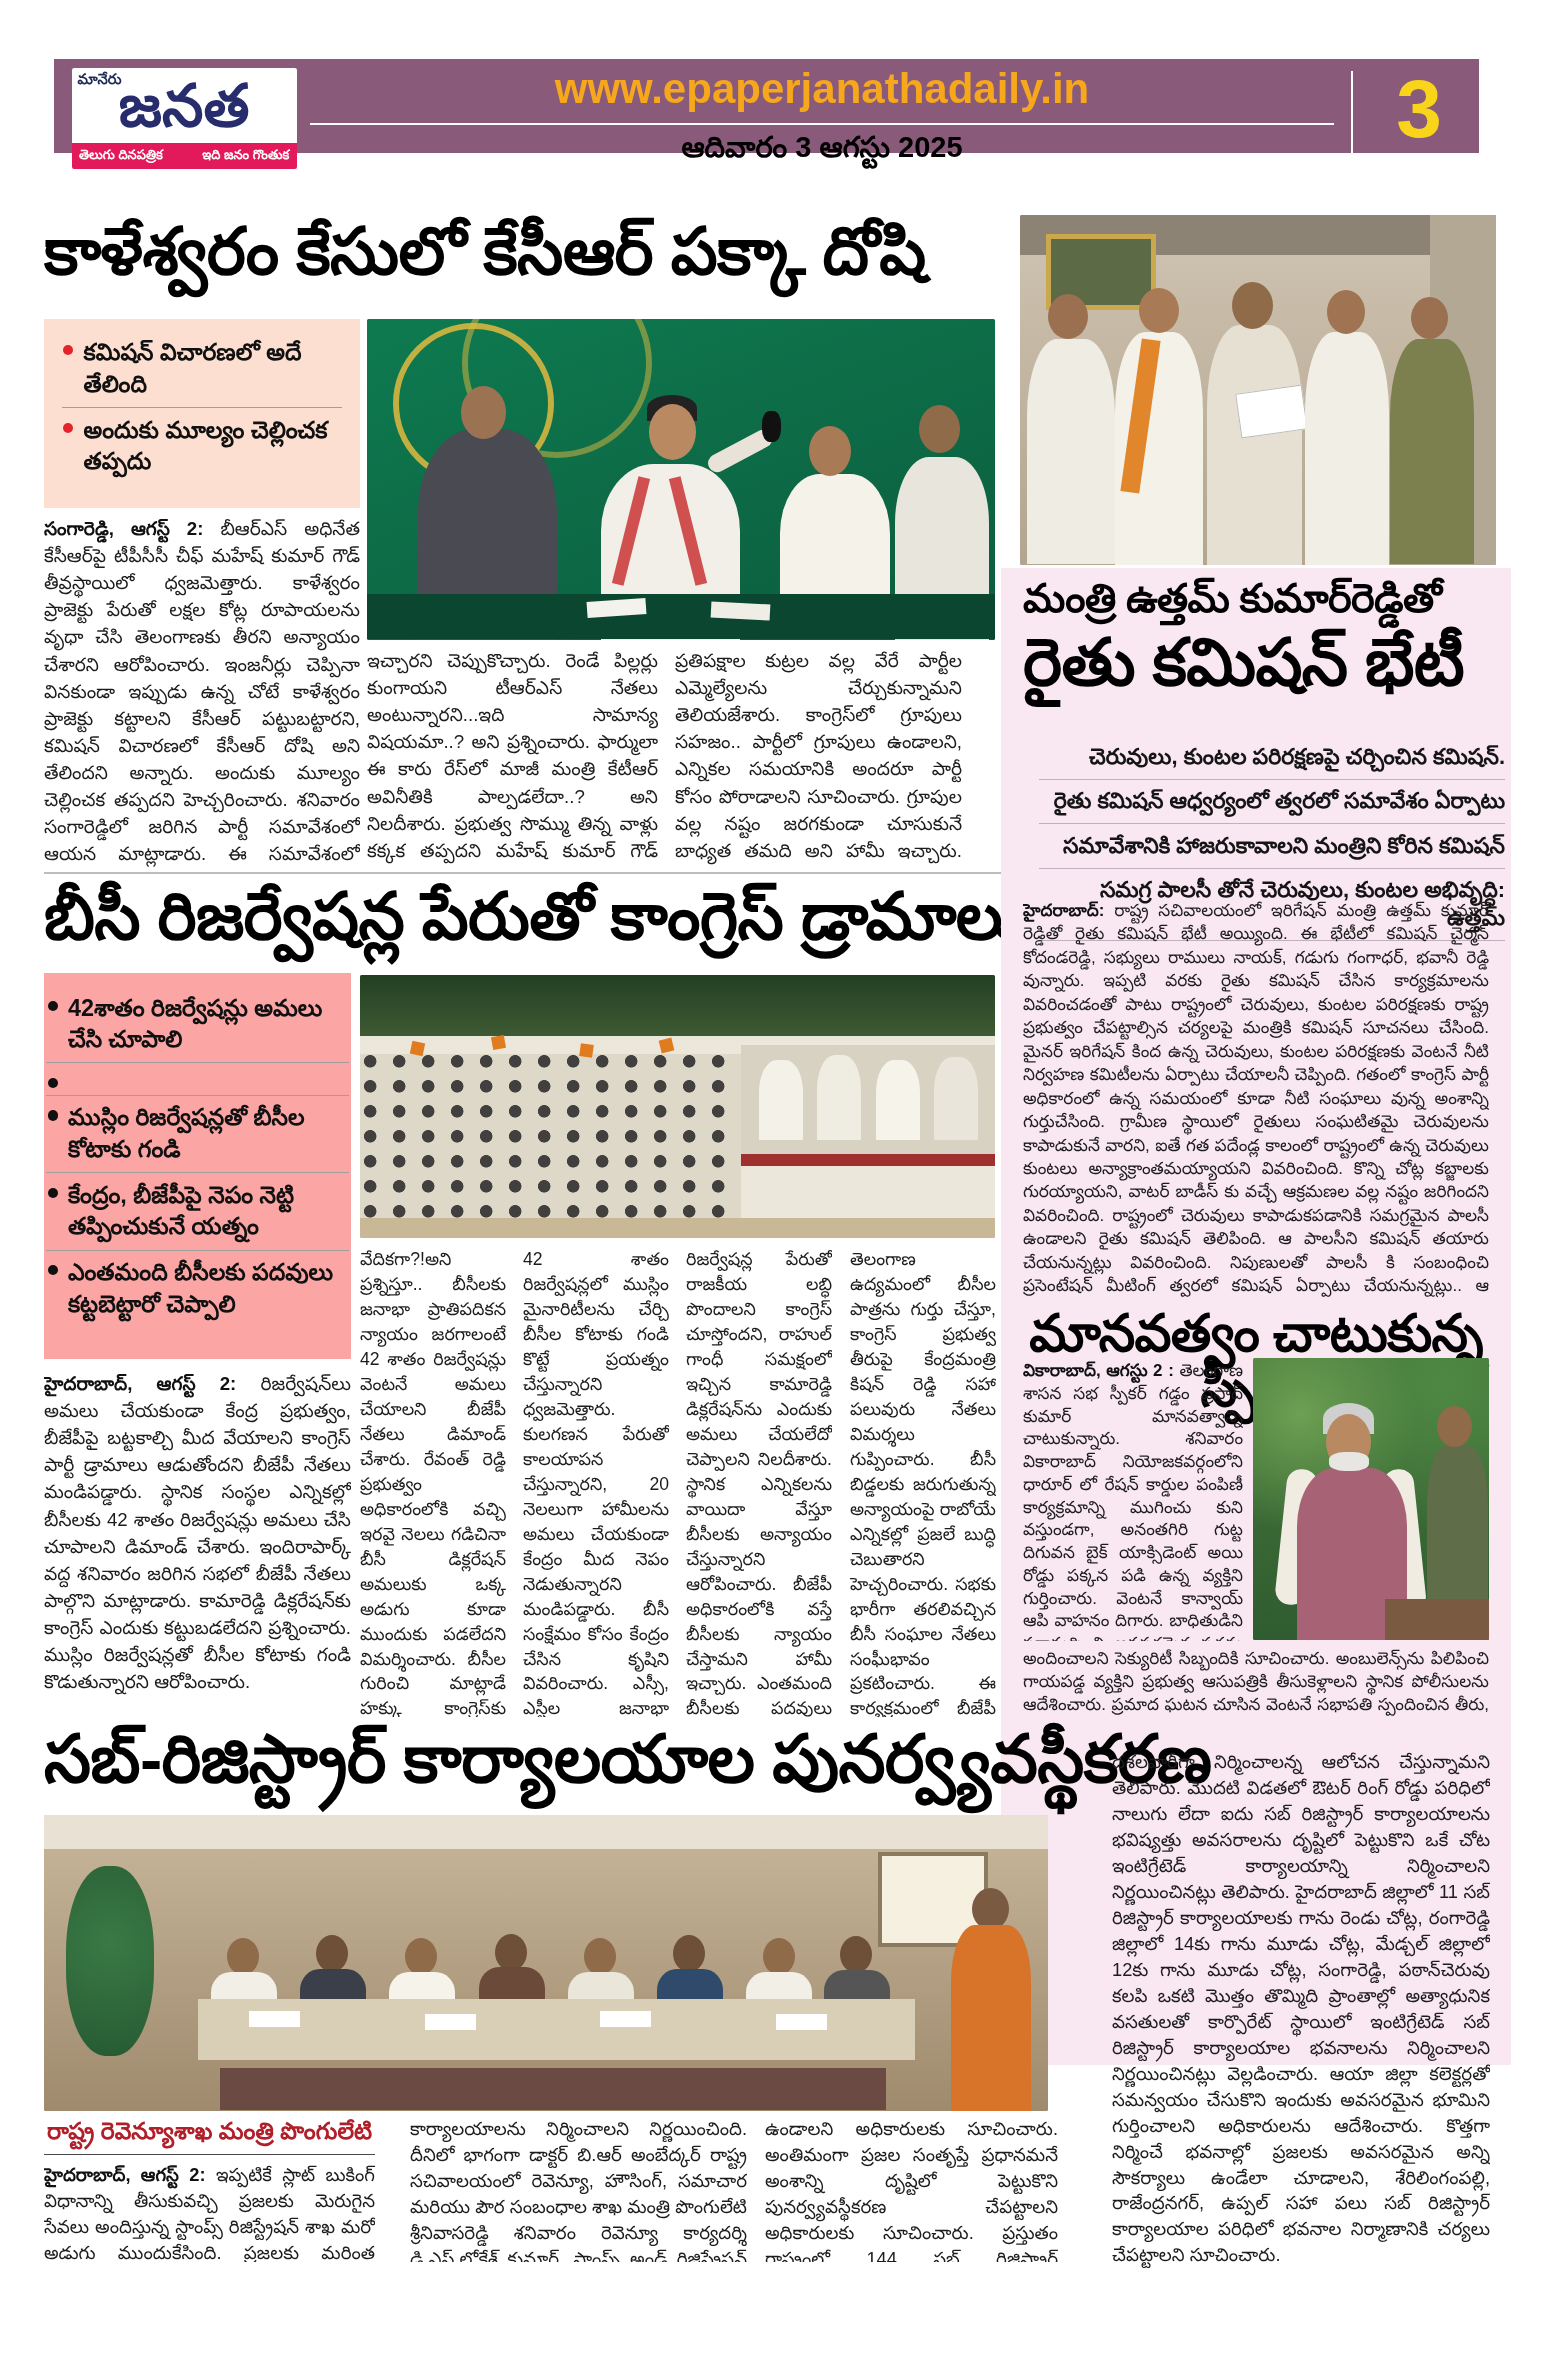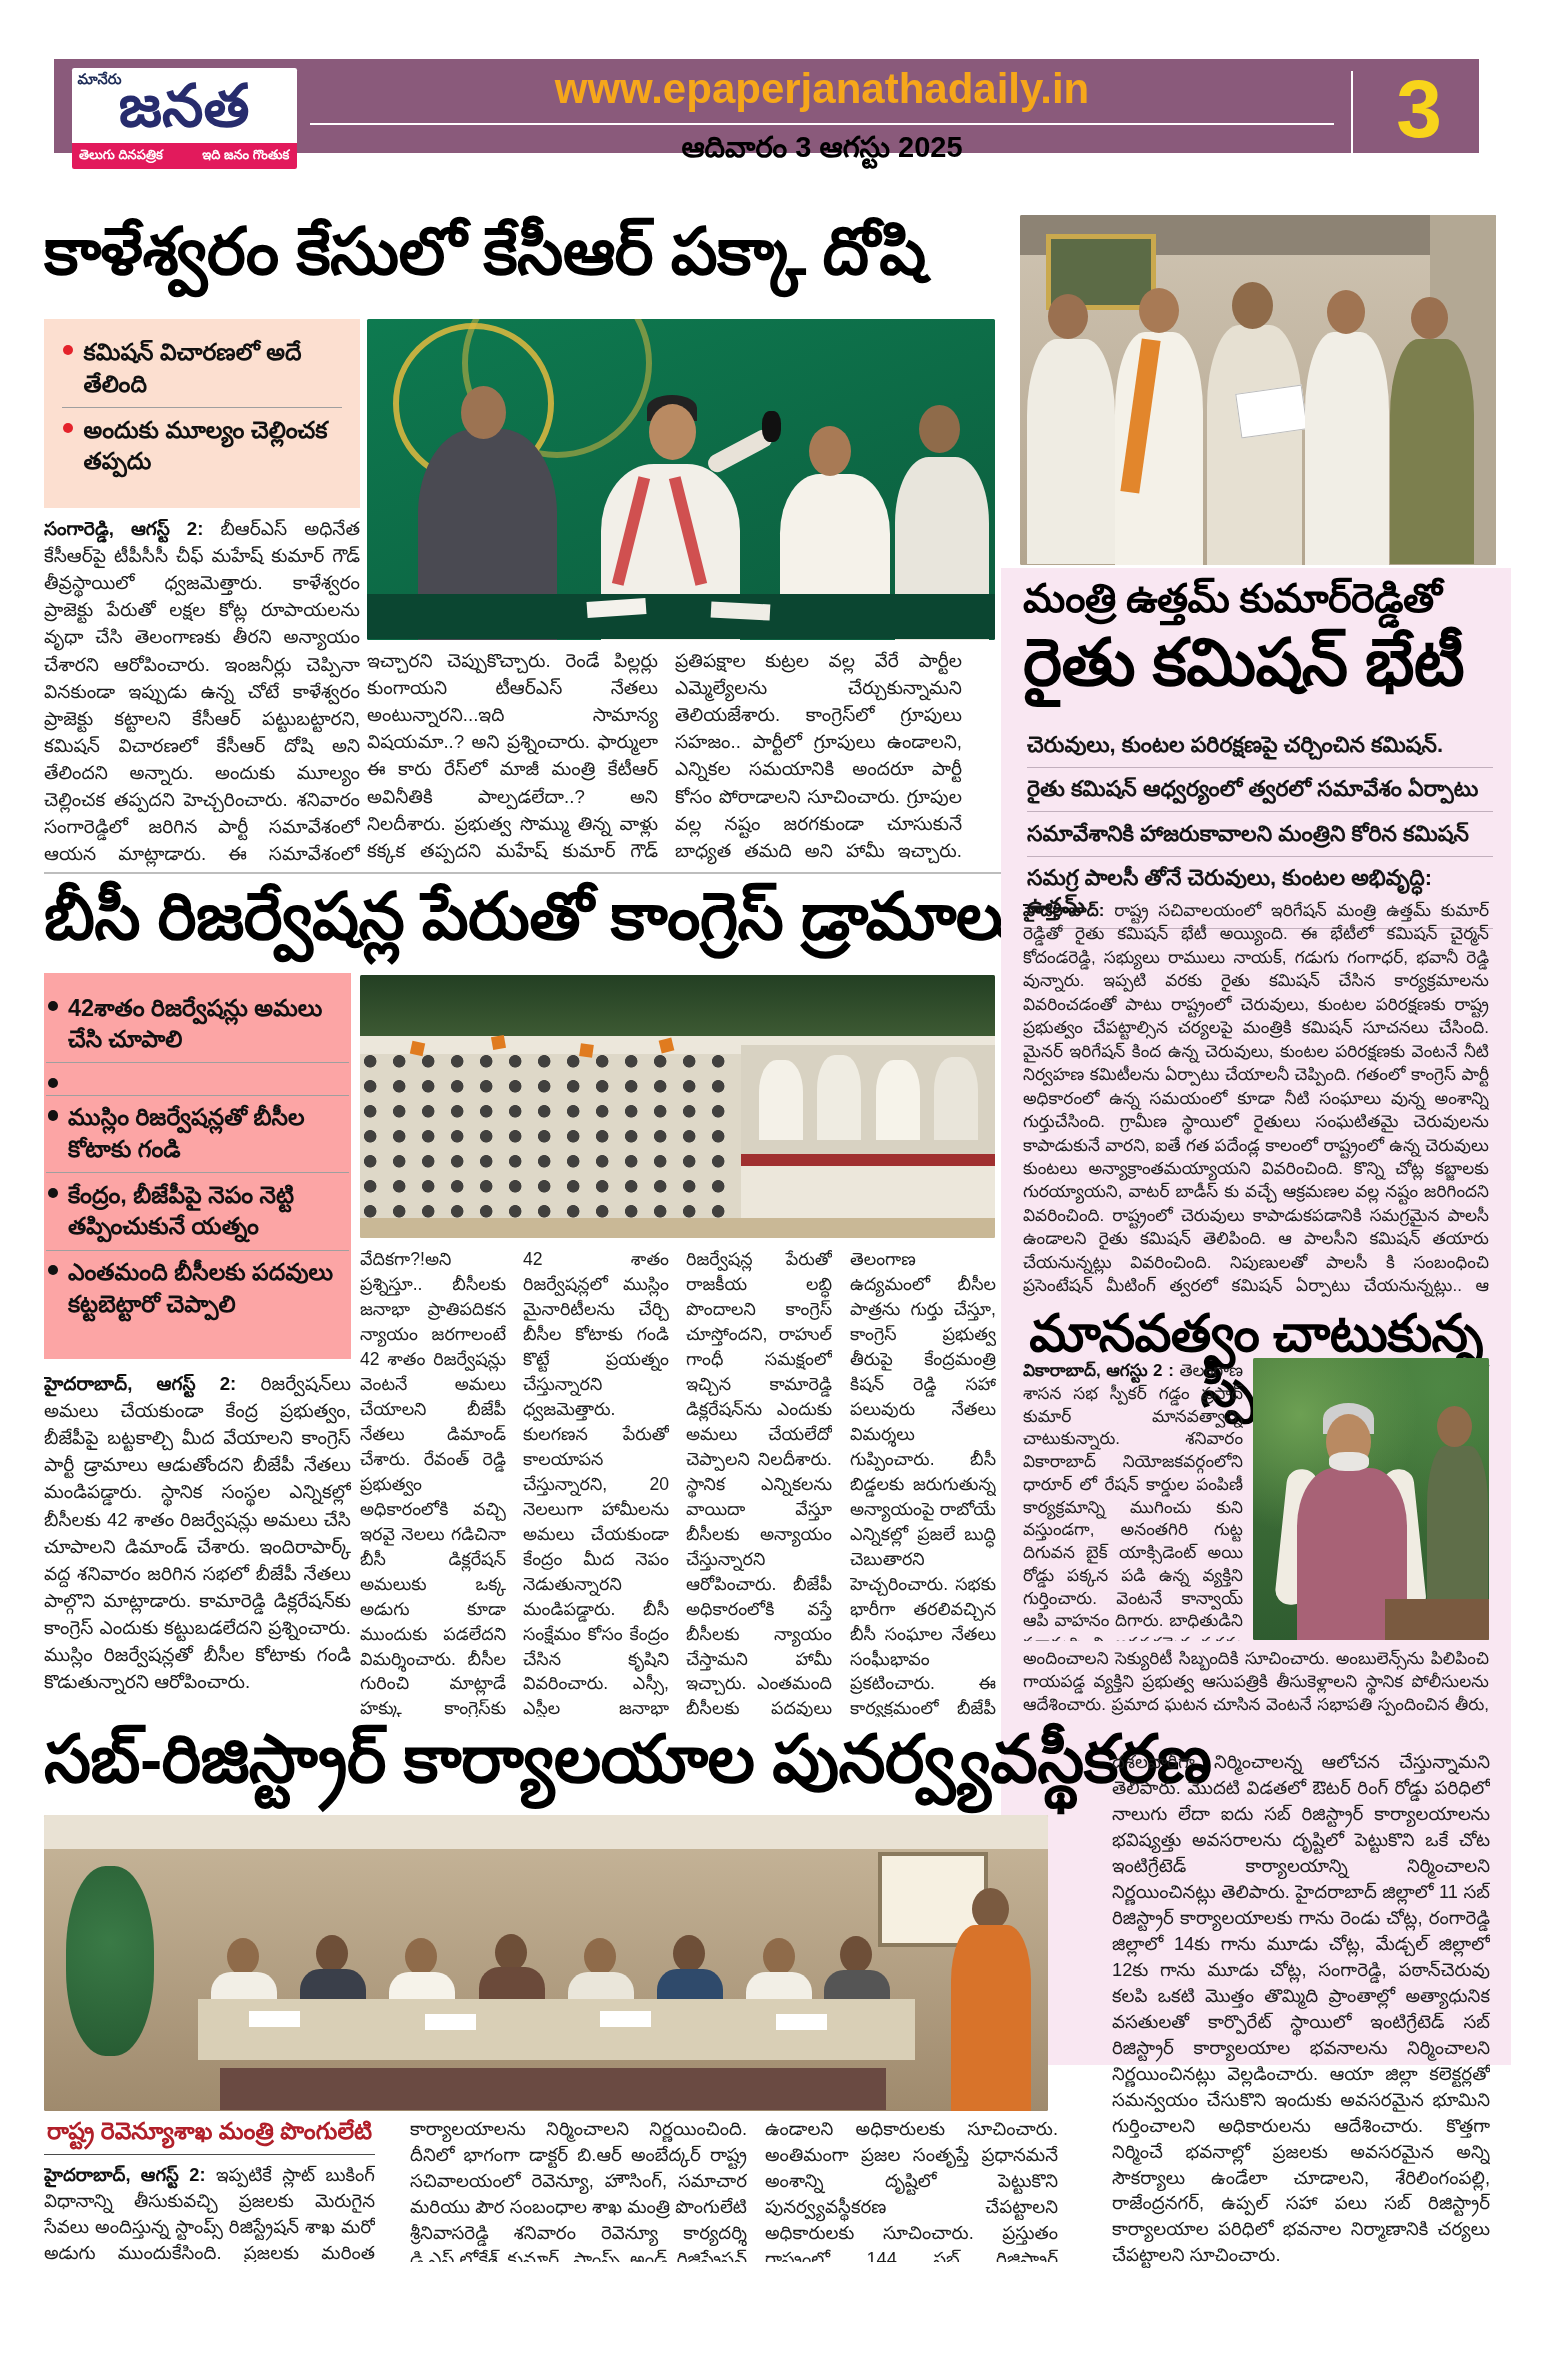--- a/index.html
+++ b/index.html
@@ -21,21 +21,21 @@
   
   .bbox{overflow:hidden;}
   .bbox ul{list-style:none;margin:0;padding:0;}
   .bbox li{display:flex;align-items:flex-start;padding:6.6px 0;font-weight:700;line-height:1.35;color:#111;}
   .bbox li:not(:last-child){border-bottom:0.7px solid #9f9f9f;}
   .dot{flex:0 0 auto;width:10.2px;height:10.2px;border-radius:50%;margin:8px 10.2px 0 1.5px;}
   .dot-red{background:#e4232b;}
   .dot-black{background:#111;}
   
   .pinkpanel{background:#f9e7f2;}
-  .points{list-style:none;margin:4px;padding:0;}
+  .points{list-style:none;margin:16px;padding:0;text-align:right;}
   .points li{padding:7.3px 0;font-weight:600;color:#151515;line-height:1.3;border-bottom:0.7px solid #c2afbd;}
   .points li:last-child{border-bottom:0.7px solid #c2afbd;}
   .ph{position:absolute;overflow:hidden;border-radius:1.5px;}
   .s{position:absolute;}
   .subhead-red{color:#b1202a;font-weight:800;text-align:center;}
   .rule{background:#bdbdbd;}
 </style>
 </head>
 <body>
 

